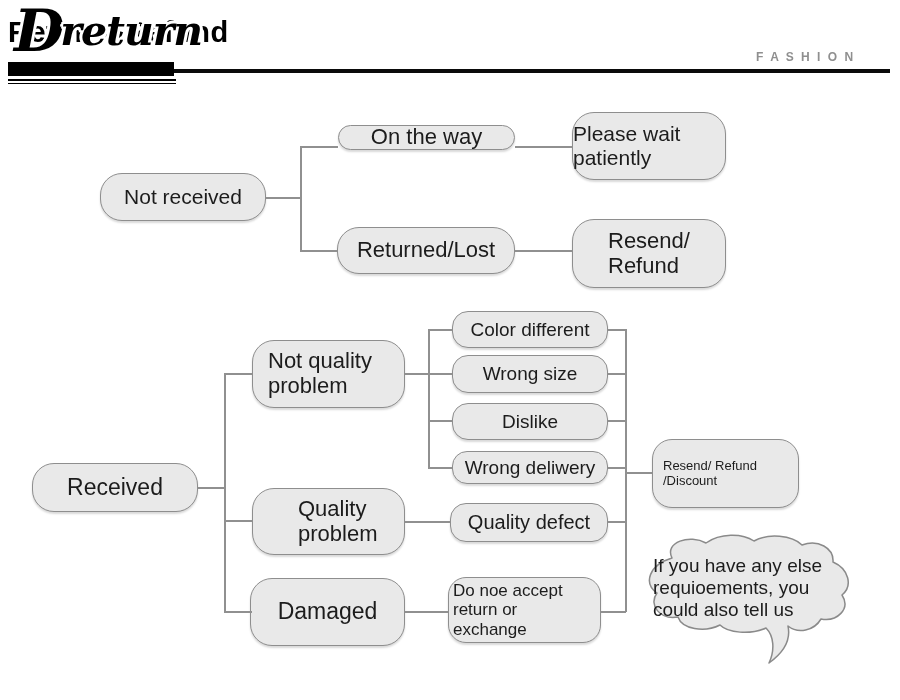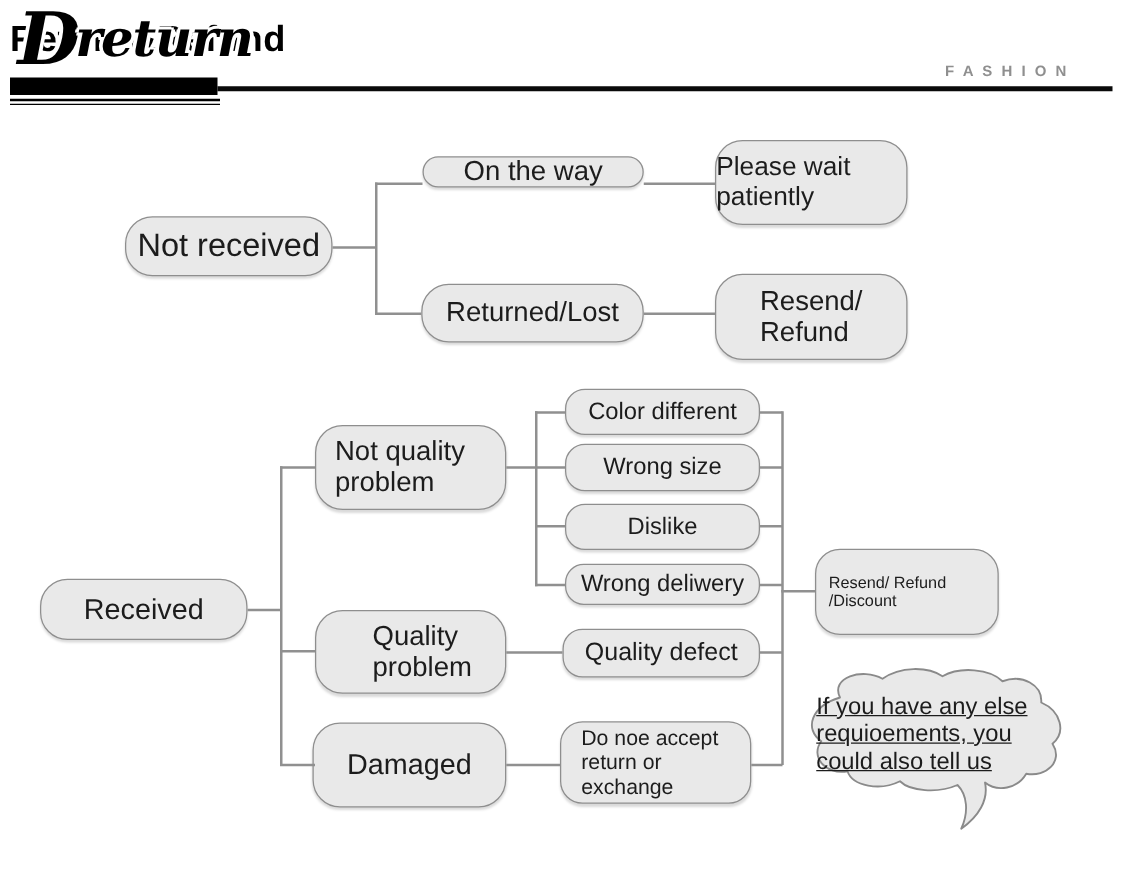--- a/index.html
+++ b/index.html
@@ -25,36 +25,36 @@
   
   .box{position:absolute;background:#e9e9e9;border:1.5px solid #8e8e8e;box-sizing:border-box;
        display:flex;flex-direction:column;justify-content:center;
        box-shadow:0 2px 2px rgba(0,0,0,0.15);}
   .box.center{align-items:center;text-align:center;}
   .box span{display:block;line-height:1.12;}
   .hline{position:absolute;height:1.5px;background:#909090;}
   .vline{position:absolute;width:1.5px;background:#909090;}
   .cloud-svg{position:absolute;left:640px;top:532px;}
   .cloud-text{position:absolute;left:653px;top:555px;width:200px;font-size:19px;line-height:22px;}
-  .cloud-text span{display:block;text-decoration:underline;}
+  .cloud-text span{display:block;}
 </style>
 </head>
 <body>
 
 <div class="stage">
 
   <div class="title">Return&amp;Refund</div>
   <div class="brand"><span class="cap">D</span><span class="rest">return</span></div>
   <div class="bar-thick"></div>
   <div class="bar-thin1"></div>
   <div class="bar-thin2"></div>
   <div class="long-rule"></div>
   <div class="fashion">F A S H I O N</div>
 
-  <div class="box center" style="left:100px;top:173px;width:166px;height:48px;border-radius:22px;font-size:26px;">
+  <div class="box center" style="left:100px;top:173px;width:166px;height:48px;border-radius:22px;font-size:21px;">
     <span>Not received</span>
   </div>
   <div class="box center" style="left:338px;top:125px;width:177px;height:25px;border-radius:20px;font-size:22px;">
     <span>On the way</span>
   </div>
   <div class="box center" style="left:337px;top:227px;width:178px;height:47px;border-radius:22px;font-size:22px;">
     <span>Returned/Lost</span>
   </div>
   <div class="box" style="left:572px;top:112px;width:154px;height:68px;border-radius:22px;font-size:21px;">
     <span>Please wait</span>
@@ -95,21 +95,21 @@
   </div>
   <div class="box center" style="left:452px;top:403px;width:156px;height:37px;border-radius:16px;font-size:19px;">
     <span>Dislike</span>
   </div>
   <div class="box center" style="left:452px;top:451px;width:156px;height:33px;border-radius:15px;font-size:19px;">
     <span>Wrong deliwery</span>
   </div>
   <div class="box center" style="left:450px;top:503px;width:158px;height:39px;border-radius:16px;font-size:20px;">
     <span>Quality defect</span>
   </div>
-  <div class="box" style="left:448px;top:577px;width:153px;height:66px;border-radius:18px;font-size:17px;padding-left:16px;">
+  <div class="box" style="left:448px;top:577px;width:153px;height:66px;border-radius:18px;font-size:17px;padding-left:4px;">
     <span>Do noe accept</span>
     <span>return or</span>
     <span>exchange</span>
   </div>
   <div class="box" style="left:652px;top:439px;width:147px;height:69px;border-radius:20px;font-size:13px;padding-left:10px;">
     <span>Resend/ Refund</span>
     <span>/Discount</span>
   </div>
 
   <div class="hline" style="left:198px;top:487px;width:27px;"></div>

